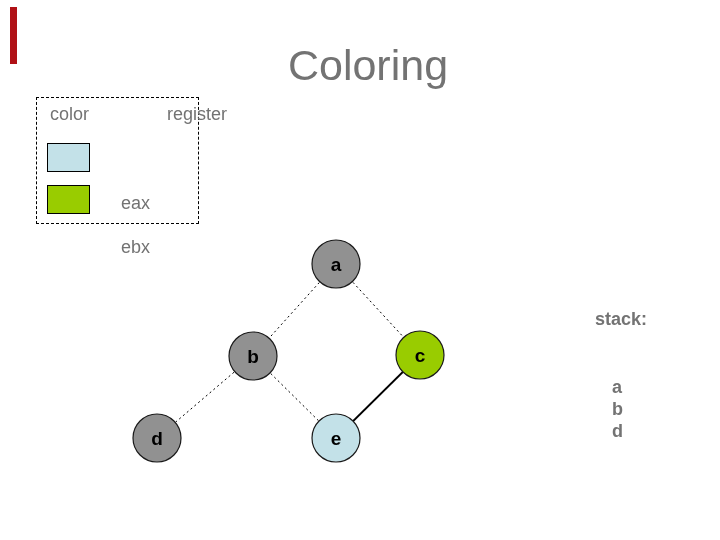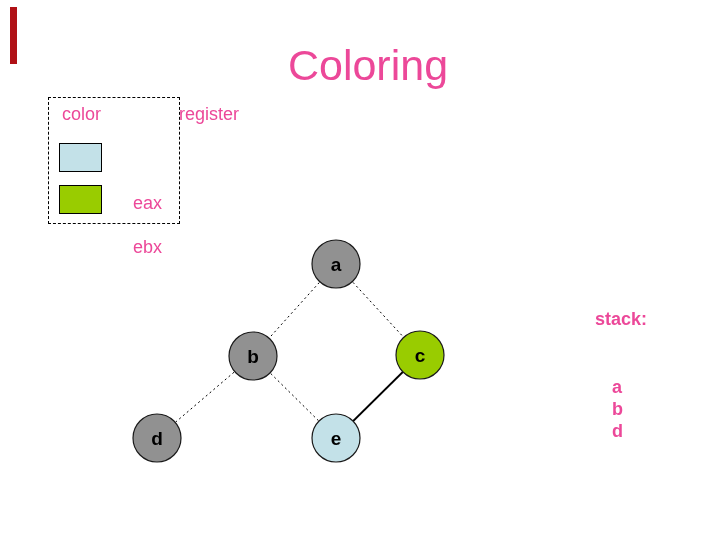--- a/index.html
+++ b/index.html
@@ -2,21 +2,21 @@
 <html><head>
 <meta charset="utf-8">
 <style>
   html, body { margin: 0; padding: 0; background: #ffffff; }
   #slide {
     position: relative;
     width: 720px;
     height: 540px;
     background: #ffffff;
     font-family: "Liberation Sans", sans-serif;
-    color: #ec4899;
+    color: #737373;
     overflow: hidden;
   }
 
   
   .accent-bar {
     position: absolute;
     left: 10px;
     top: 7px;
     width: 7px;
     height: 57px;
@@ -33,23 +33,23 @@
     transform: translateX(8px);
     font-size: 43px;
     line-height: 1.2;
     font-weight: 400;
     white-space: nowrap;
   }
 
   
   .legend {
     position: absolute;
-    left: 48px;
+    left: 36px;
     top: 97px;
-    width: 132px;
+    width: 163px;
     height: 127px;
     border: 1px dashed #000;
     box-sizing: border-box;
     font-size: 18px;
   }
   .legend .hdr-color    { position: absolute; left: 13px; top: 6px; }
   .legend .hdr-register { position: absolute; left: 82px; top: 6px; margin-left: 48px; }
   .legend .swatch {
     position: absolute;
     left: 10px;

